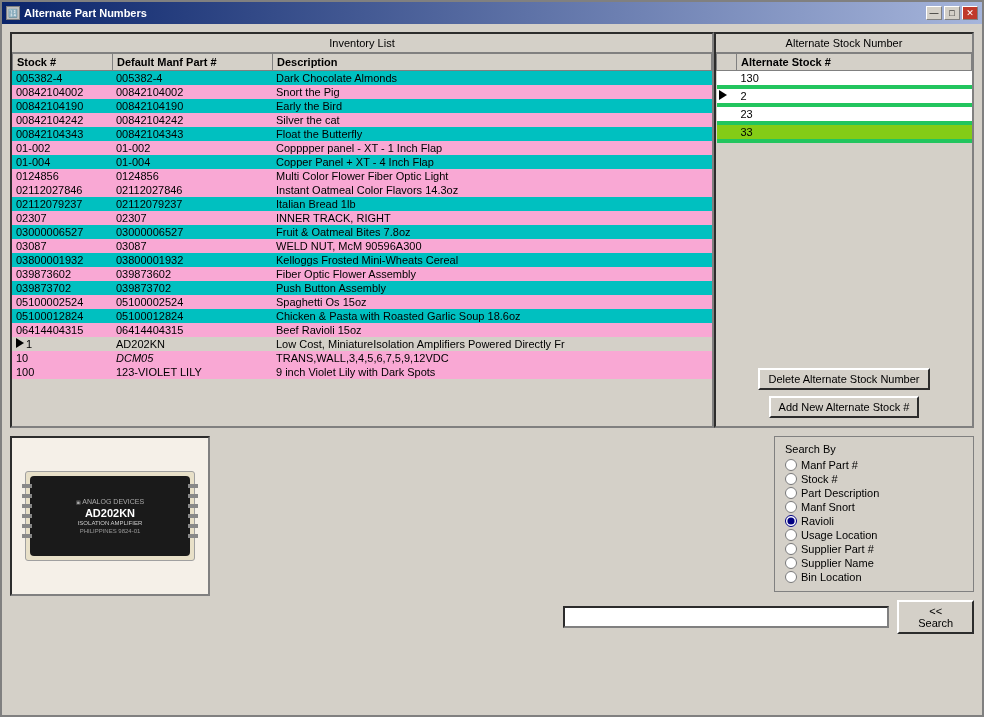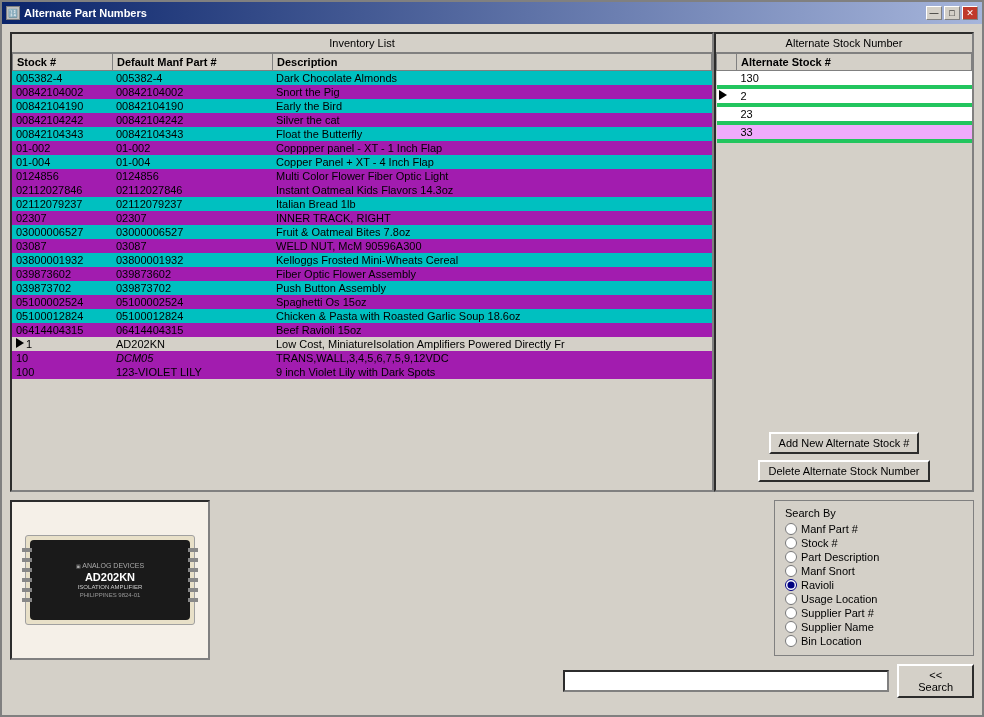--- a/index.html
+++ b/index.html
@@ -69,21 +69,21 @@
     .titlebar-btn.close { background: #c0392b; color: white; }
     .content-area {
       flex: 1;
       display: flex;
       flex-direction: column;
       padding: 8px;
       gap: 8px;
     }
     .top-panels {
       display: flex;
-      height: 460px;
+      height: 396px;
       flex-shrink: 0;
     }
     .panel {
       background: #d4d0c8;
       border: 2px inset #808080;
       display: flex;
       flex-direction: column;
     }
     .panel-inventory {
       flex: 1;
@@ -132,21 +132,21 @@
       background: #808080;
       border: 1px solid #404040;
     }
     tbody tr td {
       padding: 1px 4px;
       border: none;
       white-space: nowrap;
       overflow: hidden;
     }
     .row-cyan td { background: #00c0c0; color: black; }
-    .row-white td { background: #a21caf; color: black; }
+    .row-white td { background: #f9a8d4; color: black; }
     .row-selected td { background: #d4d0c8; color: black; }
     .arrow-indicator {
       display: inline-block;
       width: 0;
       height: 0;
       border-top: 5px solid transparent;
       border-bottom: 5px solid transparent;
       border-left: 8px solid black;
       margin-right: 2px;
     }
@@ -379,21 +379,21 @@
                     <td>Copper Panel + XT - 4 Inch Flap</td>
                   </tr>
                   <tr class="row-white">
                     <td style="width: 100px;">0124856</td>
                     <td style="width: 160px;">0124856</td>
                     <td>Multi Color Flower Fiber Optic Light</td>
                   </tr>
                   <tr class="row-white">
                     <td style="width: 100px;">02112027846</td>
                     <td style="width: 160px;">02112027846</td>
-                    <td>Instant Oatmeal Kids Flavors 14.3oz</td>
+                    <td>Instant Oatmeal Color Flavors 14.3oz</td>
                   </tr>
                   <tr class="row-cyan">
                     <td style="width: 100px;">02112079237</td>
                     <td style="width: 160px;">02112079237</td>
                     <td>Italian Bread 1lb</td>
                   </tr>
                   <tr class="row-white">
                     <td style="width: 100px;">02307</td>
                     <td style="width: 160px;">02307</td>
                     <td>INNER TRACK, RIGHT</td>
@@ -475,31 +475,31 @@
                   <td style="padding: 1px 4px;">130</td>
                 </tr>
                 <tr style="background-color: white;">
                   <td style="width: 20px; padding: 1px 2px;"><span class="arrow-indicator"></span></td>
                   <td style="padding: 1px 4px;">2</td>
                 </tr>
                 <tr style="background-color: white;">
                   <td style="width: 20px; padding: 1px 2px;"></td>
                   <td style="padding: 1px 4px;">23</td>
                 </tr>
-                <tr style="background-color: #f0abfc;">
+                <tr style="background-color: #84cc16;">
                   <td style="width: 20px; padding: 1px 2px;"></td>
                   <td style="padding: 1px 4px;">33</td>
                 </tr>
               </tbody>
           </table>
         </div>
         <div style="flex:1;"></div>
         <div class="alt-buttons">
+          <button class="win-button">Delete Alternate Stock Number</button>
           <button class="win-button">Add New Alternate Stock #</button>
-          <button class="win-button">Delete Alternate Stock Number</button>
         </div>
       </div>
     </div>
 
     <div class="bottom-area">
 
       <div class="product-image">
         <div style="width:170px; height:90px; background:#e8e0c8; border-radius:3px; position:relative; display:flex; align-items:center; justify-content:center; border: 1px solid #a0a0a0;">
           <div class="ic-chip">
             <div class="ic-pins-left">

